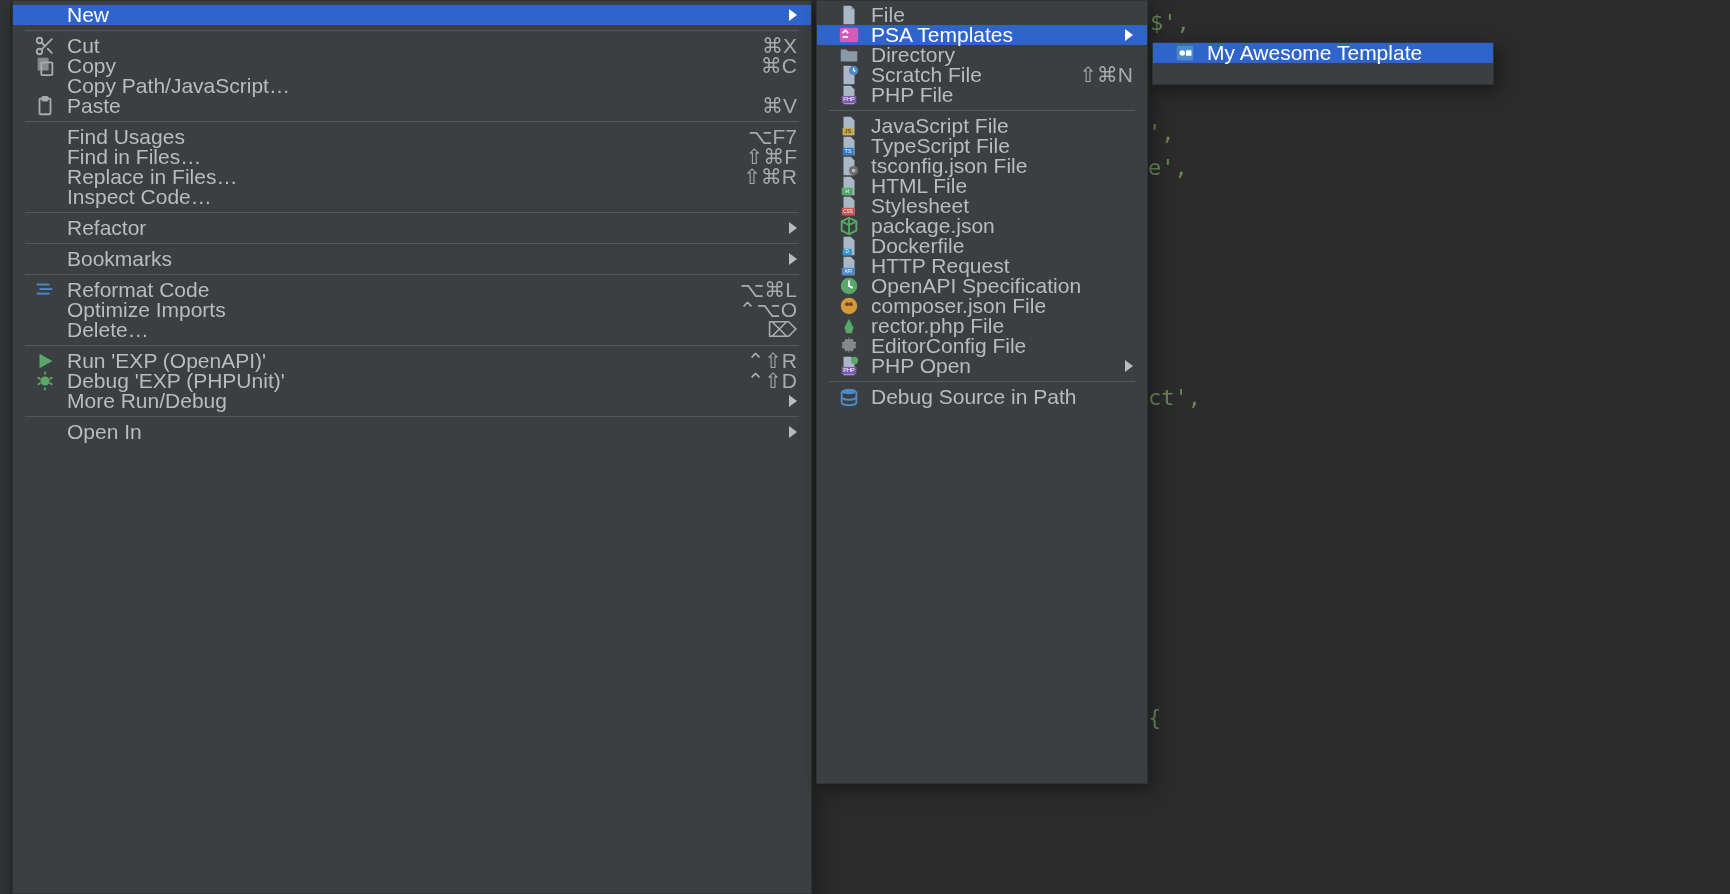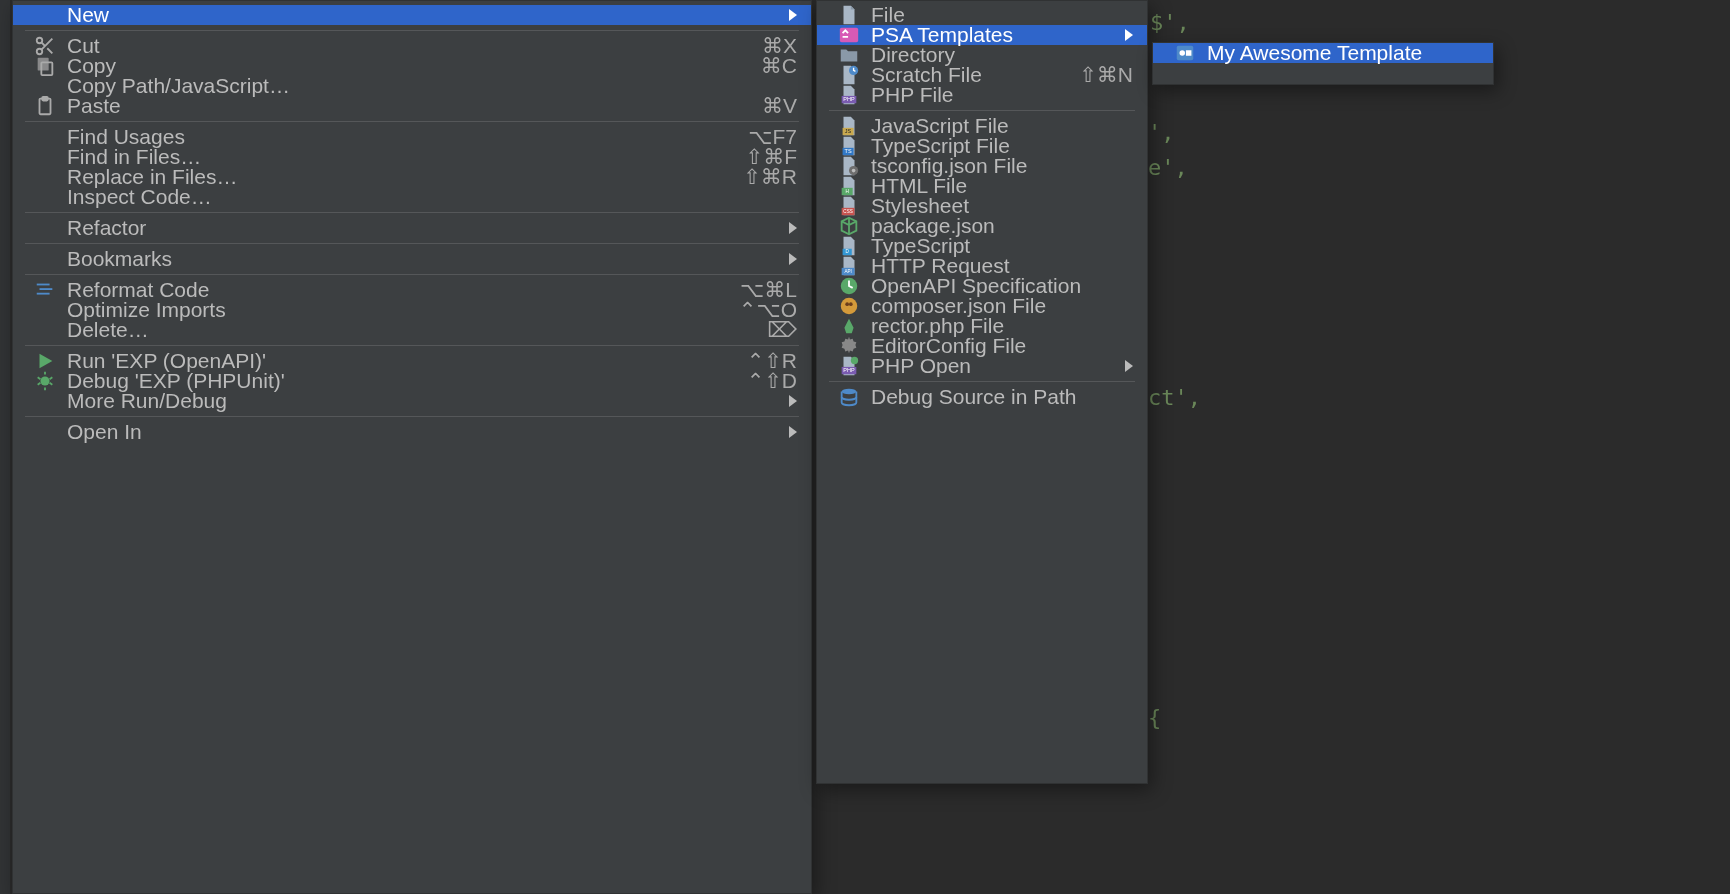--- a/index.html
+++ b/index.html
@@ -314,21 +314,21 @@
       <span class="lbl">package.json</span>
     </div>
     <div class="item">
       <span class="icon">
         <svg class="ic" viewBox="0 0 24 24" fill="#a9b7c6">
           <path d="M6 2h8l4 4v16H6z"></path>
           <rect x="5" y="15" width="10" height="7" fill="#3397d4"></rect>
           <text x="10" y="20" font-size="5" text-anchor="middle" fill="#fff">D</text>
         </svg>
       </span>
-      <span class="lbl">TypeScript</span>
+      <span class="lbl">Dockerfile</span>
     </div>
     <div class="item">
       <span class="icon">
         <svg class="ic" viewBox="0 0 24 24" fill="#a9b7c6">
           <path d="M6 2h8l4 4v16H6z"></path>
           <rect x="4" y="14" width="14" height="8" fill="#4e8ac9"></rect>
           <text x="11" y="20" font-size="5" text-anchor="middle" fill="#fff">API</text>
         </svg>
       </span>
       <span class="lbl">HTTP Request</span>

